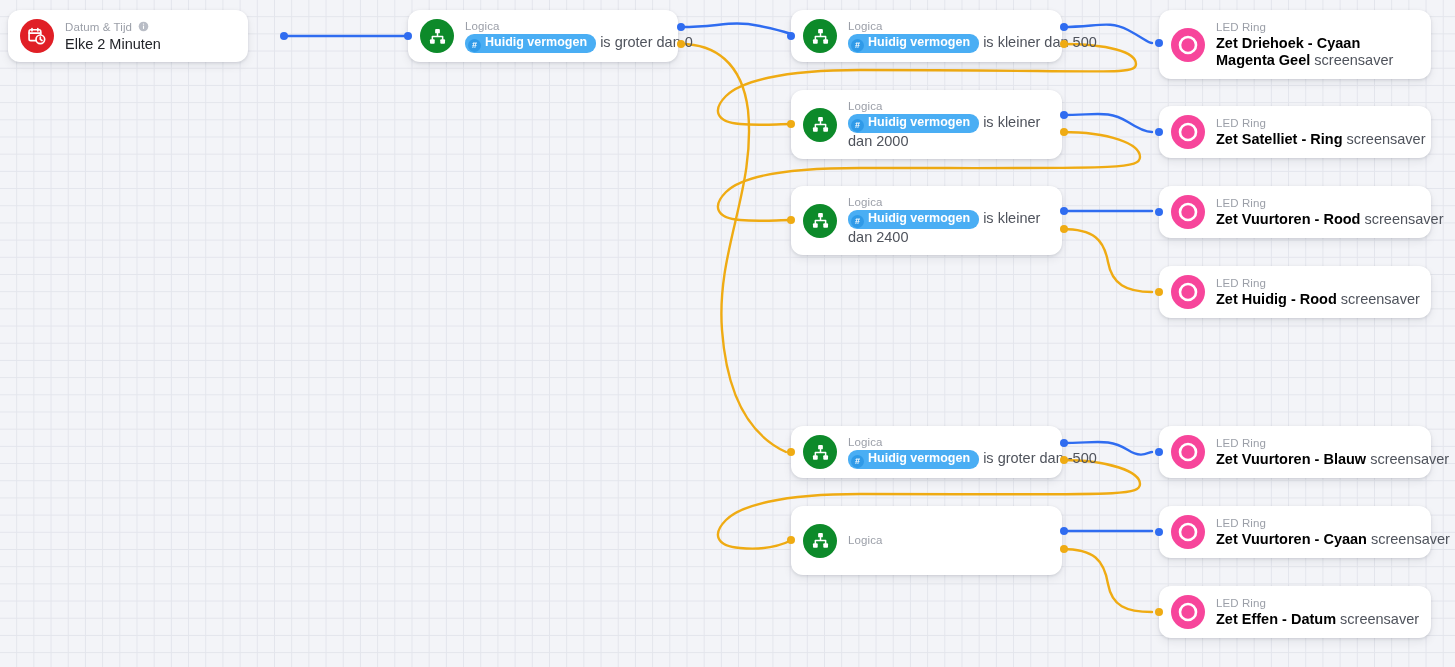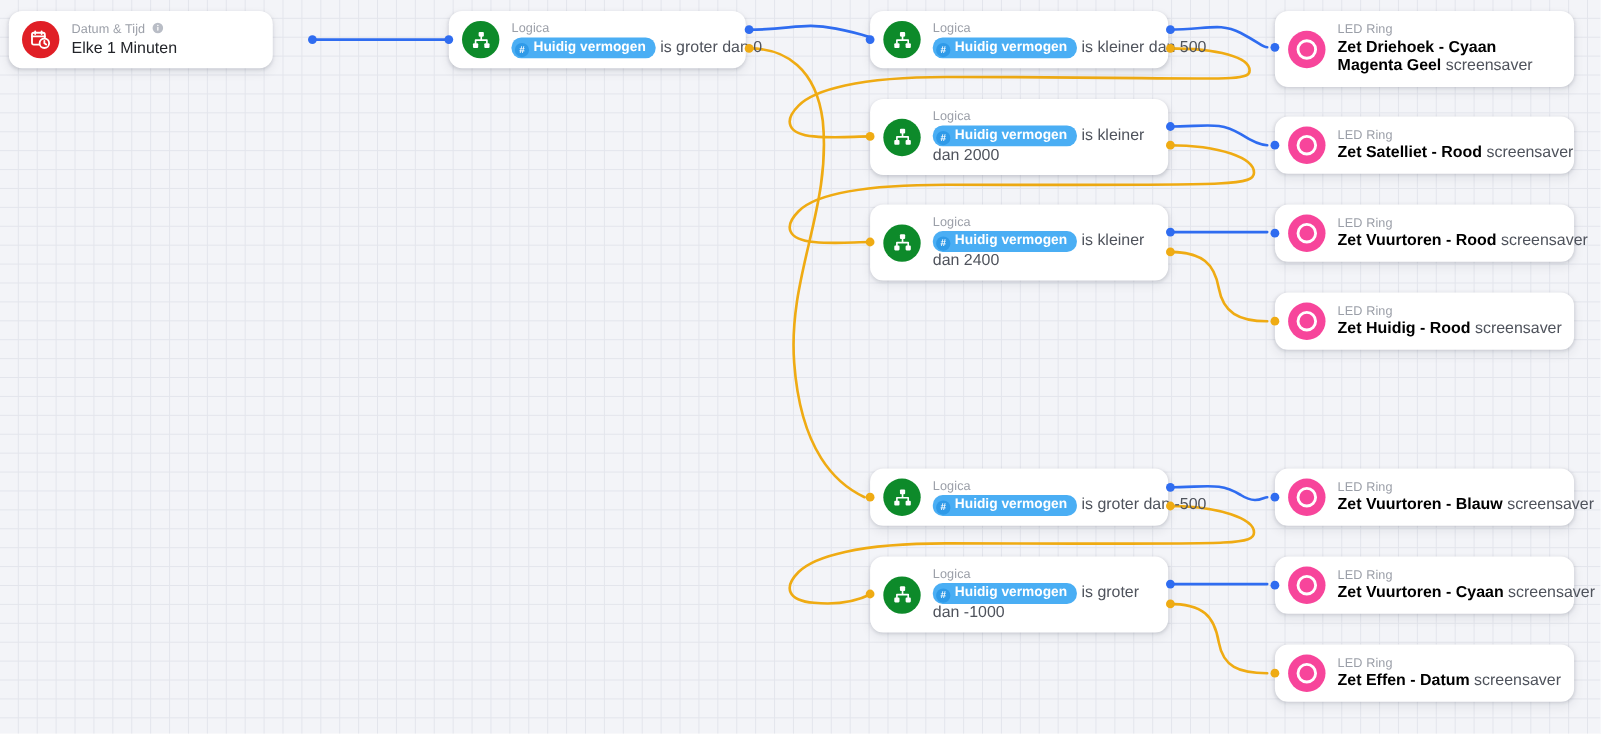--- a/index.html
+++ b/index.html
@@ -182,21 +182,21 @@
       <div class="node-kind">
         <span>Datum &amp; Tijd</span>
         <span class="infodot">
           <svg width="11" height="11" viewBox="0 0 16 16">
             <circle cx="8" cy="8" r="7" fill="#b9bdc6"></circle>
             <rect x="7.2" y="6.6" width="1.6" height="5" fill="#ffffff" rx="0.6"></rect>
             <circle cx="8" cy="4.5" r="1" fill="#ffffff"></circle>
           </svg>
         </span>
       </div>
-      <div class="node-main">Elke 1  Minuten</div>
+      <div class="node-main">Elke 2  Minuten</div>
     </div>
   </div>
   <div class="port port-out-blue" style="left:280px; top:32px;"></div>
 
   <div class="node" style="left:408px; top:10px; width:270px; height:52px;">
     <div class="node-ico ico-logic">
       <svg width="19" height="19" viewBox="0 0 24 24" fill="none" stroke="#ffffff" stroke-width="1.9" stroke-linecap="round" stroke-linejoin="round">
         <rect x="9" y="2.5" width="6" height="5.5" rx="1.2" fill="#ffffff" stroke="none"></rect>
         <rect x="2.5" y="15.5" width="6" height="5.5" rx="1.2" fill="#ffffff" stroke="none"></rect>
         <rect x="15.5" y="15.5" width="6" height="5.5" rx="1.2" fill="#ffffff" stroke="none"></rect>
@@ -308,25 +308,20 @@
     <div class="node-ico ico-logic">
       <svg width="19" height="19" viewBox="0 0 24 24" fill="none" stroke="#ffffff" stroke-width="1.9" stroke-linecap="round" stroke-linejoin="round">
         <rect x="9" y="2.5" width="6" height="5.5" rx="1.2" fill="#ffffff" stroke="none"></rect>
         <rect x="2.5" y="15.5" width="6" height="5.5" rx="1.2" fill="#ffffff" stroke="none"></rect>
         <rect x="15.5" y="15.5" width="6" height="5.5" rx="1.2" fill="#ffffff" stroke="none"></rect>
         <path d="M12 8 V12 M5.5 15.5 V12 H18.5 V15.5"></path>
       </svg>
     </div>
     <div class="node-body">
       <div class="node-kind">Logica</div>
-      <div class="node-main">
-        <span class="pill"><span class="hashdot">#</span><span>Huidig vermogen</span></span>
-        <span class="soft">is groter dan</span>
-        <span class="soft">-1000</span>
-      </div>
     </div>
   </div>
   <div class="port port-in-amber" style="left:787px; top:536px;"></div>
   <div class="port port-out-blue" style="left:1060px; top:527px;"></div>
   <div class="port port-out-amber" style="left:1060px; top:545px;"></div>
 
   <div class="node" style="left:1159px; top:10px; width:272px; height:69px;">
     <div class="node-ico ico-ledring">
       <svg width="34" height="34" viewBox="0 0 34 34">
         <circle cx="17" cy="17" r="8" fill="none" stroke="#ffffff" stroke-width="2.6"></circle>
@@ -344,21 +339,21 @@
 
   <div class="node" style="left:1159px; top:106px; width:272px; height:52px;">
     <div class="node-ico ico-ledring">
       <svg width="34" height="34" viewBox="0 0 34 34">
         <circle cx="17" cy="17" r="8" fill="none" stroke="#ffffff" stroke-width="2.6"></circle>
       </svg>
     </div>
     <div class="node-body">
       <div class="node-kind">LED Ring</div>
       <div class="node-main nowrap">
-        <span class="strong">Zet Satelliet - Rood</span>
+        <span class="strong">Zet Satelliet - Ring</span>
         <span class="soft">screensaver</span>
       </div>
     </div>
   </div>
   <div class="port port-in-blue" style="left:1155px; top:128px;"></div>
 
   <div class="node" style="left:1159px; top:186px; width:272px; height:52px;">
     <div class="node-ico ico-ledring">
       <svg width="34" height="34" viewBox="0 0 34 34">
         <circle cx="17" cy="17" r="8" fill="none" stroke="#ffffff" stroke-width="2.6"></circle>

